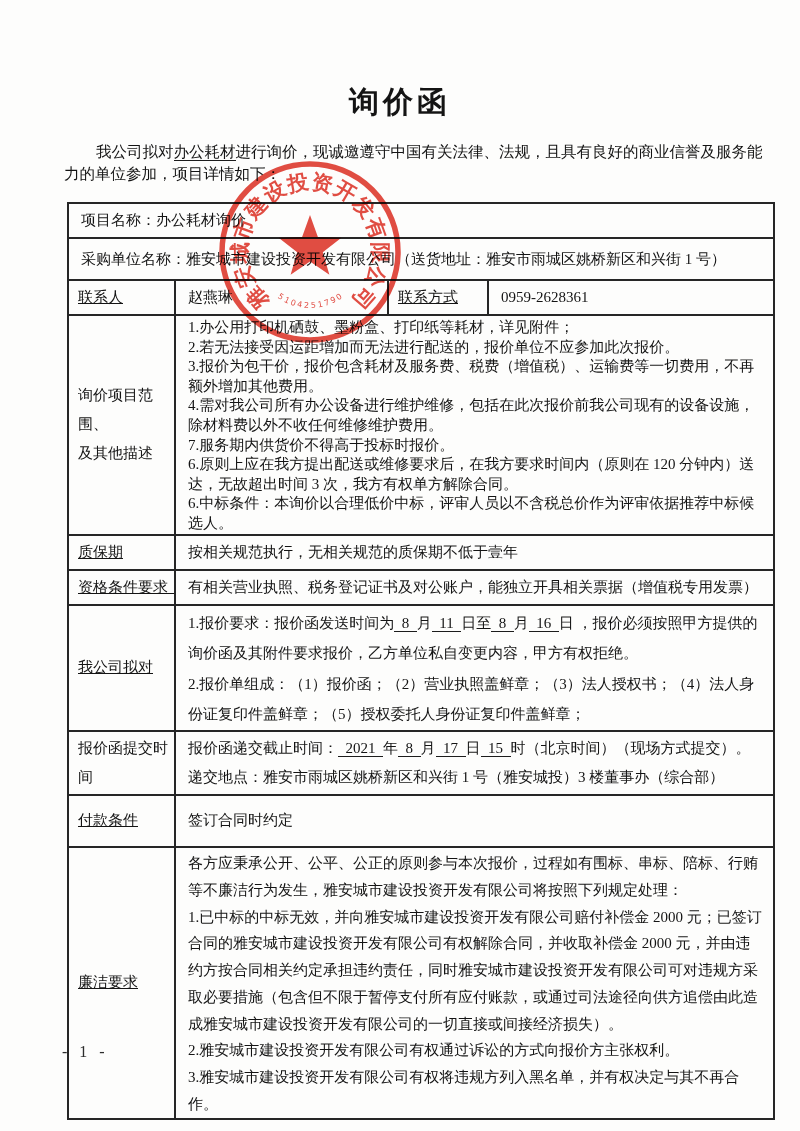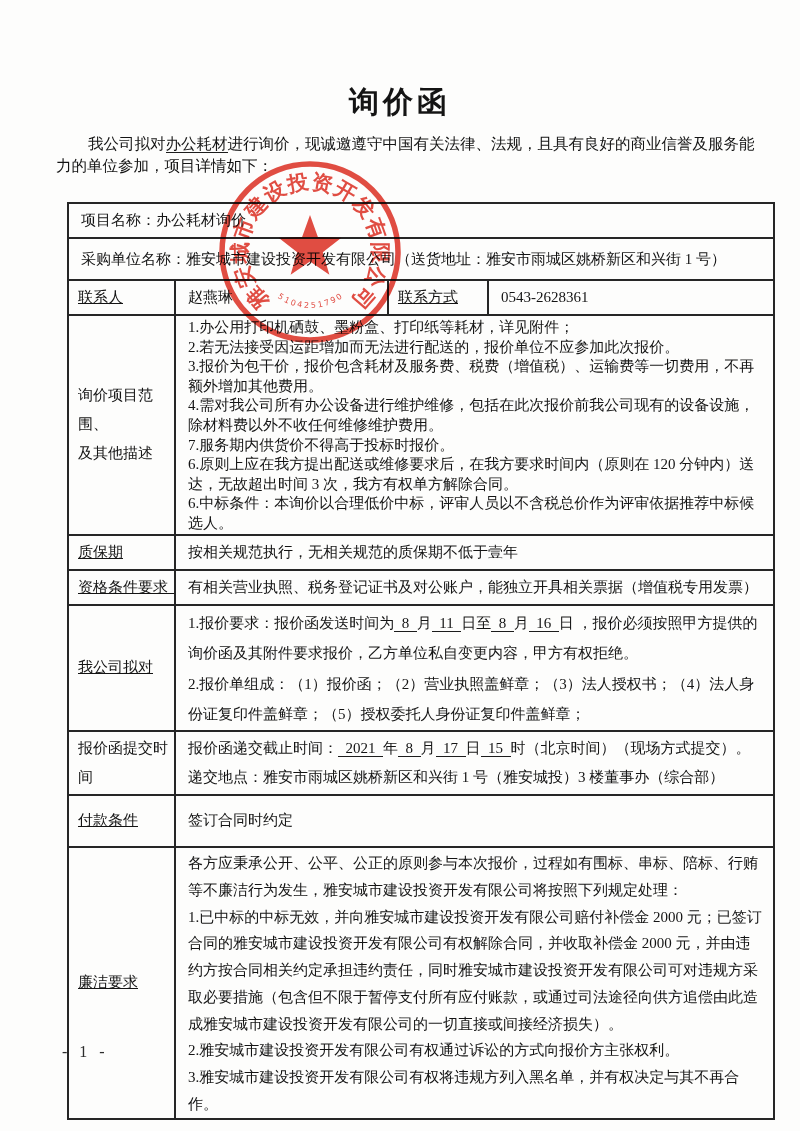--- a/index.html
+++ b/index.html
@@ -6,21 +6,21 @@
   body{
     width:800px;height:1131px;background:#f4f4f2;
     font-family:"Liberation Serif","DejaVu Serif",serif;color:#141414;
   }
   .page{position:relative;width:800px;height:1131px;background:#fdfdfc;overflow:hidden;}
   .doc-title{
     position:absolute;top:82px;left:0;width:100%;margin:0;text-align:center;
     font-size:30px;font-weight:bold;letter-spacing:4px;
   }
   .intro{
-    position:absolute;top:133px;left:56px;width:706px;margin:0;
+    position:absolute;top:133px;left:56px;width:706px;margin:8px;
     font-size:15.5px;line-height:21.5px;text-indent:32px;
   }
   table.main{
     position:absolute;top:202px;left:60px;width:706px;
     border-collapse:collapse;table-layout:fixed;margin-left:7px;
   }
   td{border:2px solid #262626;font-size:15px;vertical-align:middle;overflow:hidden;}
   .lbl{padding:2px 2px 2px 9px;line-height:29px;white-space:pre-line;}
   .nowrap{white-space:nowrap;text-decoration:underline;}
   .val{padding:2px 6px 2px 12px;}
@@ -69,21 +69,21 @@
         <tr style="height:35px">
       <td colspan="4" class="val">项目名称：办公耗材询价</td>
     </tr>
     <tr style="height:42px">
       <td colspan="4" class="val">采购单位名称：雅安城市建设投资开发有限公司（送货地址：雅安市雨城区姚桥新区和兴街 1 号）</td>
     </tr>
     <tr style="height:33px">
       <td class="lbl nowrap">联系人</td>
       <td class="val">赵燕琳</td>
       <td class="lbl nowrap">联系方式</td>
-      <td class="val">0543-2628361</td>
+      <td class="val">0959-2628361</td>
     </tr>
     <tr style="height:199px">
       <td class="lbl">询价项目范围、
 及其他描述</td>
       <td colspan="3" class="ct lh20">
             <div class="para"><span>1.办公用打印机硒鼓、墨粉盒、打印纸等耗材，详见附件；</span></div>
             <div class="para"><span>2.若无法接受因运距增加而无法进行配送的，报价单位不应参加此次报价。</span></div>
             <div class="para"><span>3.报价为包干价，报价包含耗材及服务费、税费（增值税）、运输费等一切费用，不再额外增加其他费用。</span></div>
             <div class="para"><span>4.需对我公司所有办公设备进行维护维修，包括在此次报价前我公司现有的设备设施，除材料费以外不收任何维修维护费用。</span></div>
             <div class="para"><span>7.服务期内供货价不得高于投标时报价。</span></div>

